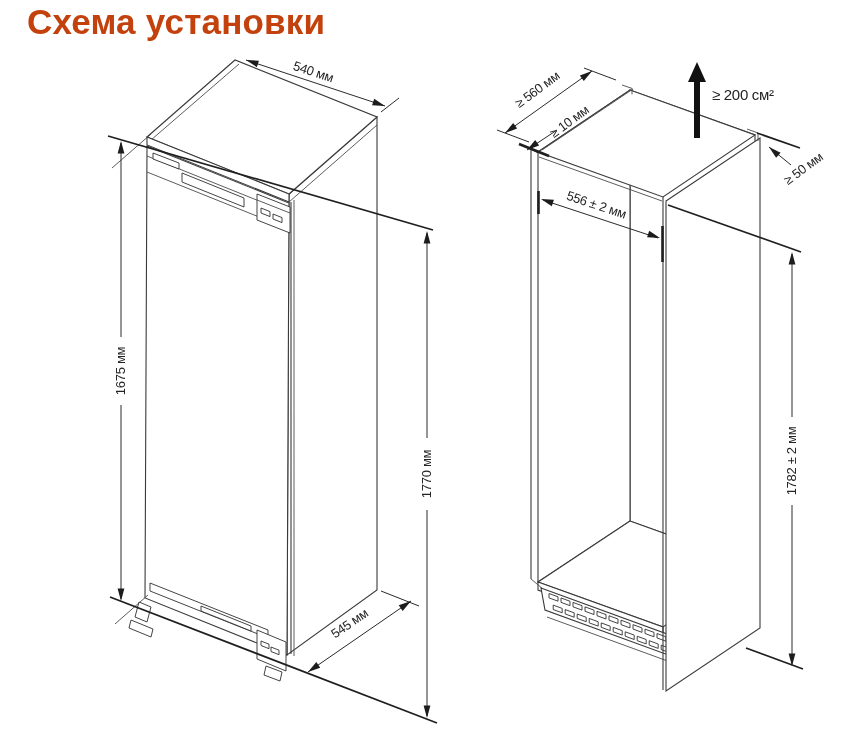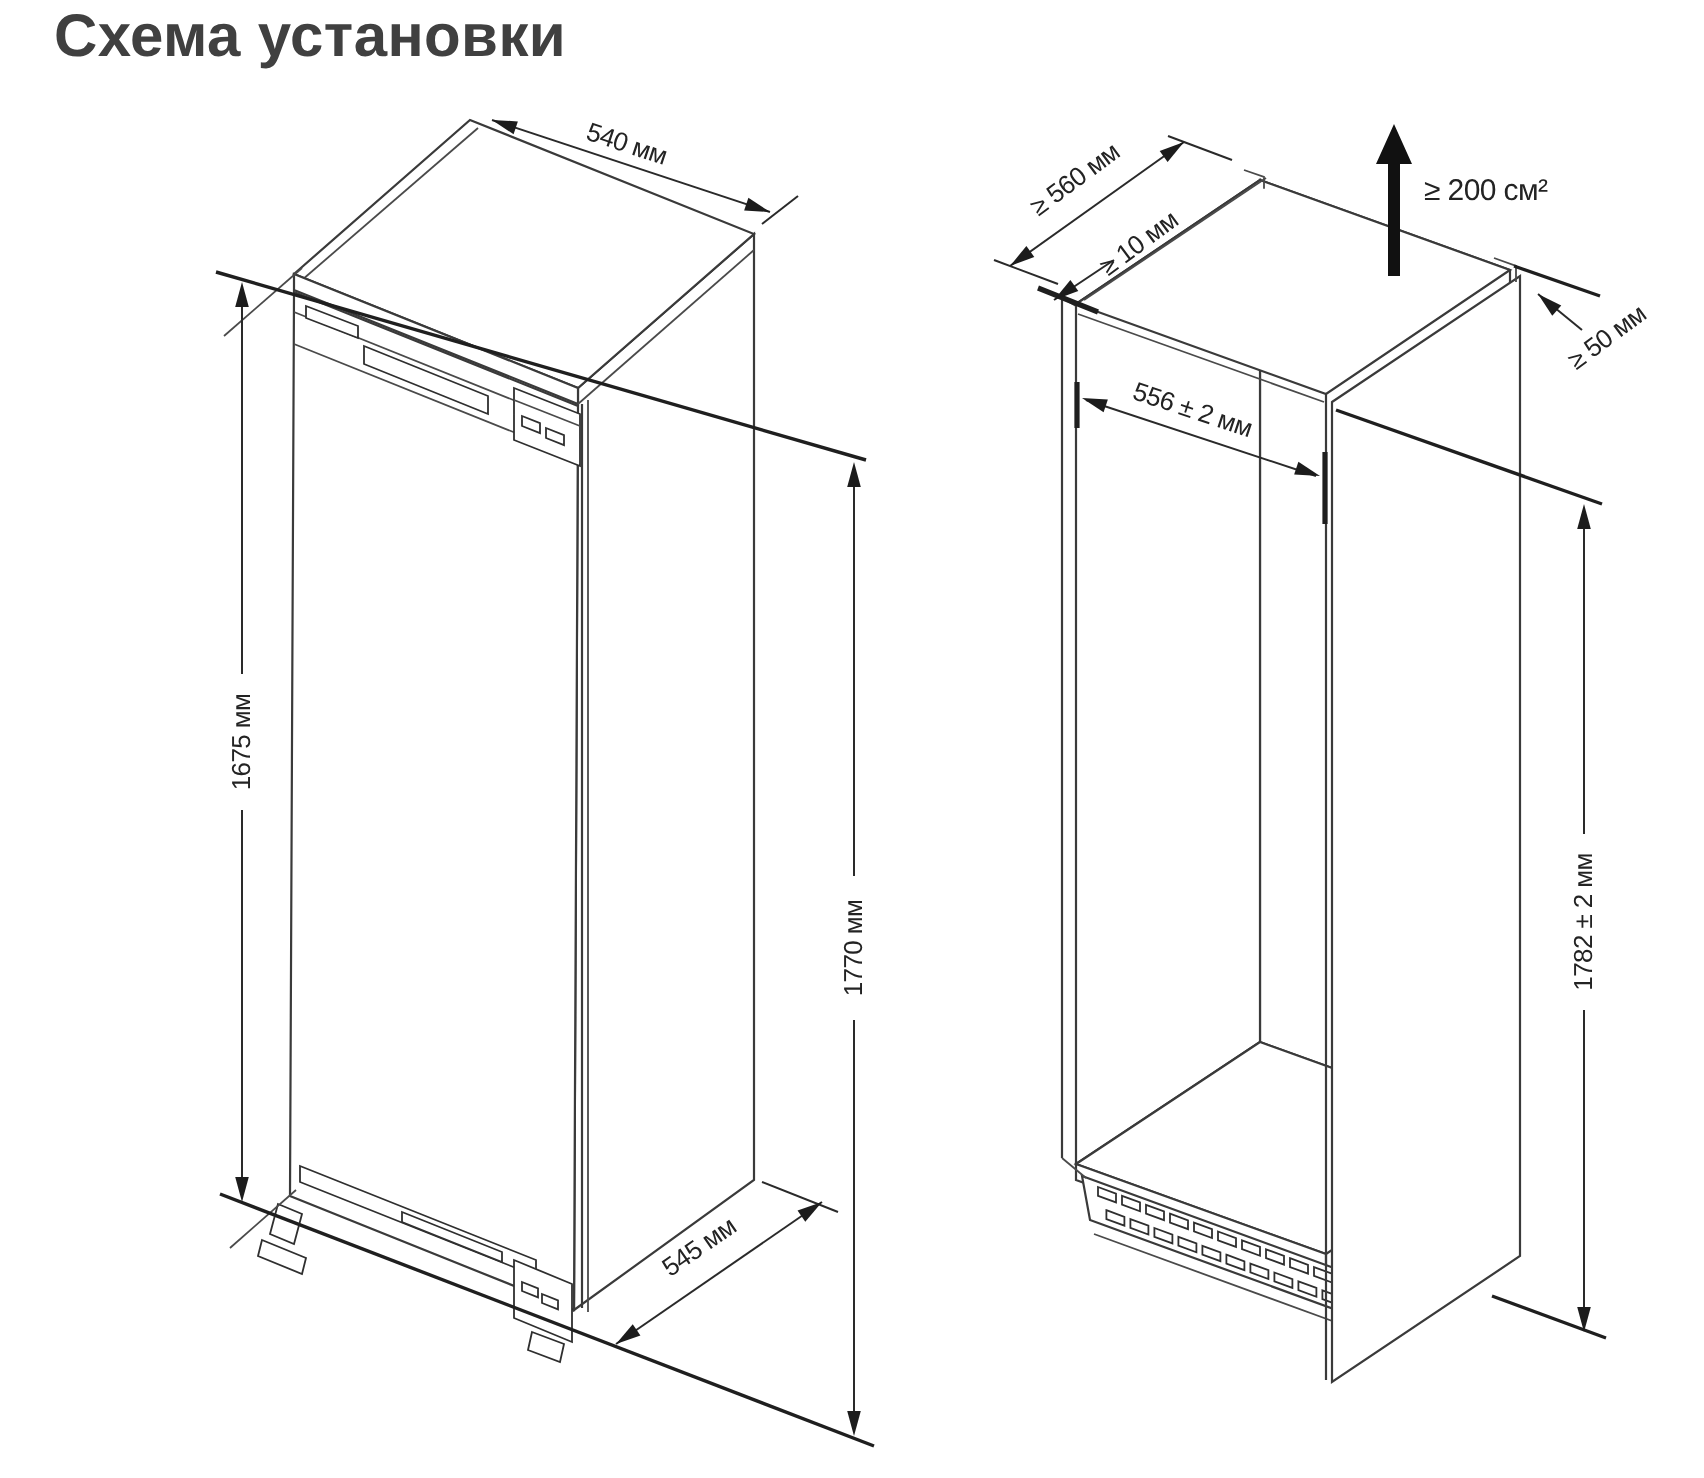--- a/index.html
+++ b/index.html
@@ -5,21 +5,21 @@
   html,body{margin:0;padding:0;background:#ffffff;}
   .canvas{
     position:relative;
     width:852px;height:739px;
     background:#ffffff;
     font-family:"Liberation Sans", sans-serif;
     overflow:hidden;
   }
   .page-title{
     position:absolute;left:27px;top:2px;
-    font-size:30px;font-weight:bold;color:#404040;
+    font-size:35px;font-weight:bold;color:#c2410c;
     letter-spacing:0.2px;
   }
   svg text{
     font-family:"Liberation Sans", sans-serif;
     font-size:13px;fill:#232323;letter-spacing:-0.3px;
   }
   svg .big{font-size:15px;}
   .ln   {stroke:#3a3a3a;stroke-width:1.1;fill:none;}
   .lnt  {stroke:#4a4a4a;stroke-width:0.9;fill:none;}
   .face {stroke:#3a3a3a;stroke-width:1.1;fill:#ffffff;}

